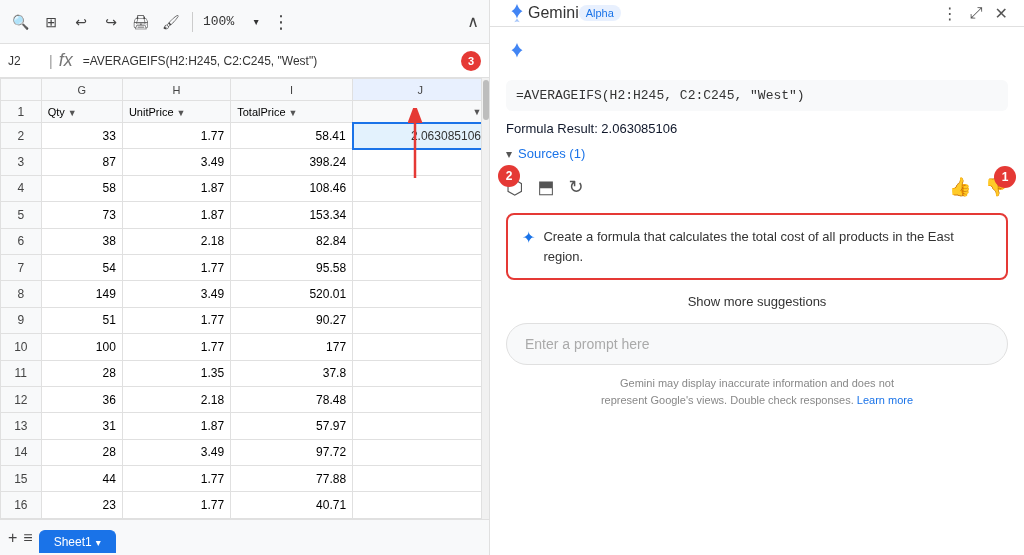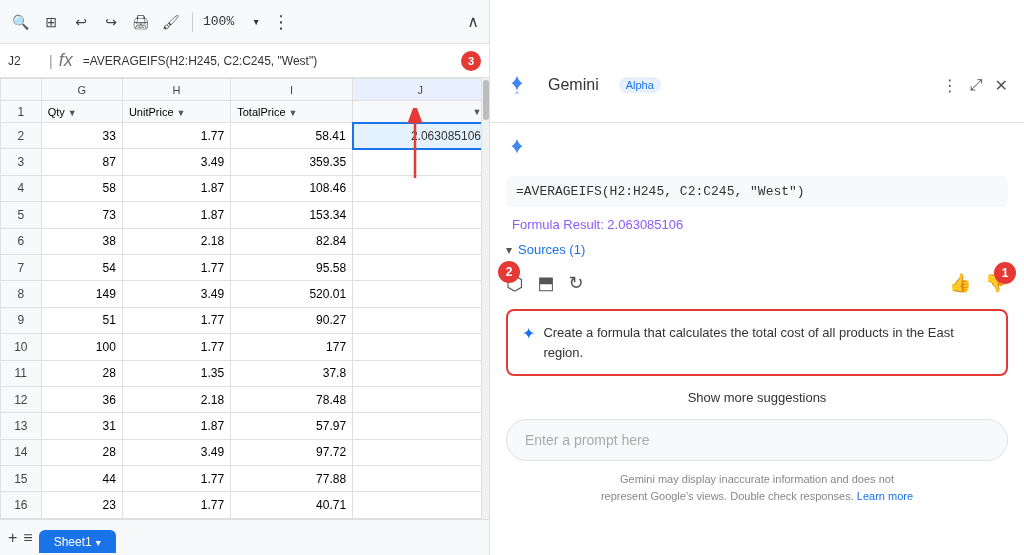--- a/index.html
+++ b/index.html
@@ -215,24 +215,23 @@
       flex: 1;
       background: #fff;
       display: flex;
       flex-direction: column;
       padding: 0;
     }
 
     .gemini-header {
       display: flex;
       align-items: center;
-      padding: 26px 16px;
+      padding: 2px 16px;
       border-bottom: 1px solid #e0e0e0;
-      gap: 20px;
-      margin-top: 48px;
+      gap: 0;
     }
 
     .gemini-title {
       font-size: 16px;
       font-weight: 500;
       color: #333;
     }
 
     .gemini-badge {
       background: #e8f0fe;
@@ -275,22 +274,21 @@
       font-family: 'Courier New', monospace;
       font-size: 13px;
       color: #333;
       background: #f8f9fa;
       padding: 8px 10px;
       border-radius: 6px;
     }
 
     .formula-result {
       font-size: 13px;
-      color: #8b5cf6;
-      margin-left: 6px;
+      color: #0f172a;
     }
 
     .sources-row {
       display: flex;
       align-items: center;
       gap: 6px;
       font-size: 13px;
       color: #555;
       cursor: pointer;
     }
@@ -474,21 +472,21 @@
           <td class="row-header">2</td>
           <td>33</td>
           <td>1.77</td>
           <td>58.41</td>
           <td class="cell-selected col-j-cell">2.063085106</td>
         </tr>
         <tr>
           <td class="row-header">3</td>
           <td>87</td>
           <td>3.49</td>
-          <td>359.35</td>
+          <td>398.24</td>
           <td></td>
         </tr>
         <tr>
           <td class="row-header">4</td>
           <td>58</td>
           <td>1.87</td>
           <td>108.46</td>
           <td></td>
         </tr>
         <tr>

